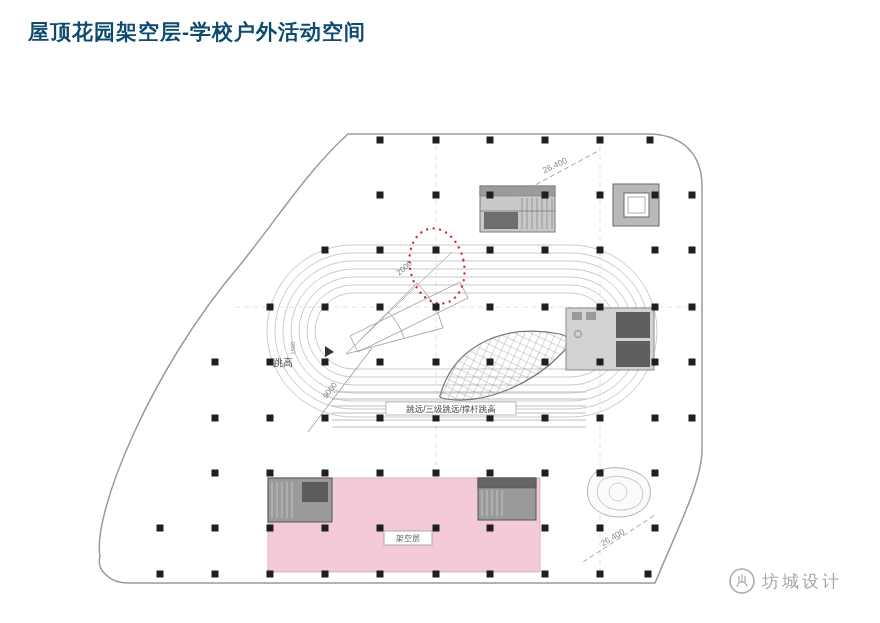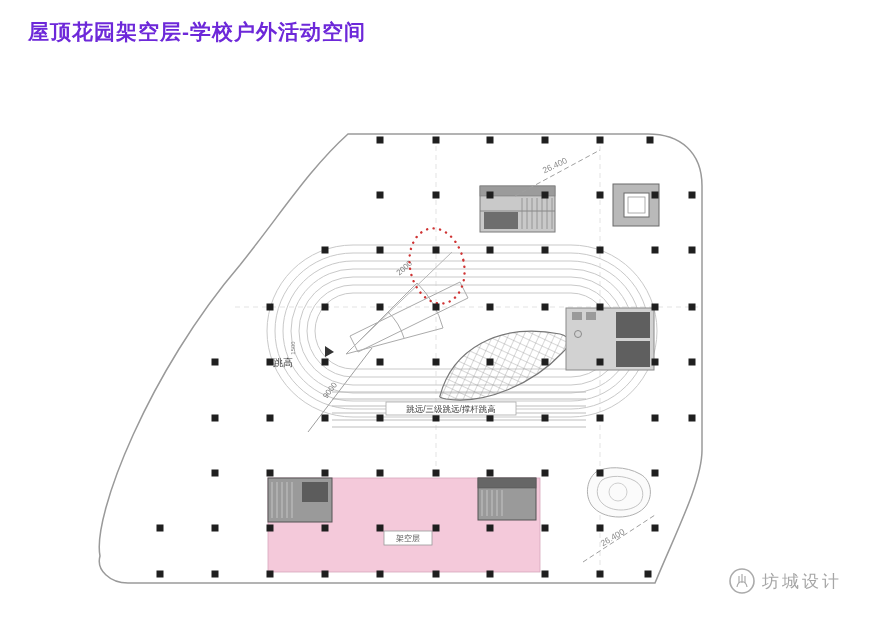--- a/index.html
+++ b/index.html
@@ -2,21 +2,21 @@
 <html><head>
 <meta charset="utf-8">
 <style>
   html,body{margin:0;padding:0;background:#ffffff;}
   .canvas{
     position:relative;width:880px;height:623px;background:#ffffff;overflow:hidden;
     font-family:"Liberation Sans","DejaVu Sans",sans-serif;
   }
   .page-title{
     position:absolute;left:28px;top:18px;margin:0;
-    font-size:21px;font-weight:bold;color:#6d28d9;letter-spacing:1px;
+    font-size:21px;font-weight:bold;color:#0c4a6e;letter-spacing:1px;
   }
   svg text{font-family:"Liberation Sans","DejaVu Sans",sans-serif;}
   .wm-text{fill:#a6a6a6;font-size:17px;letter-spacing:3px;}
 </style>
 </head>
 <body>
 
 <div class="canvas">
   <h1 class="page-title">屋顶花园架空层-学校户外活动空间</h1>
 

